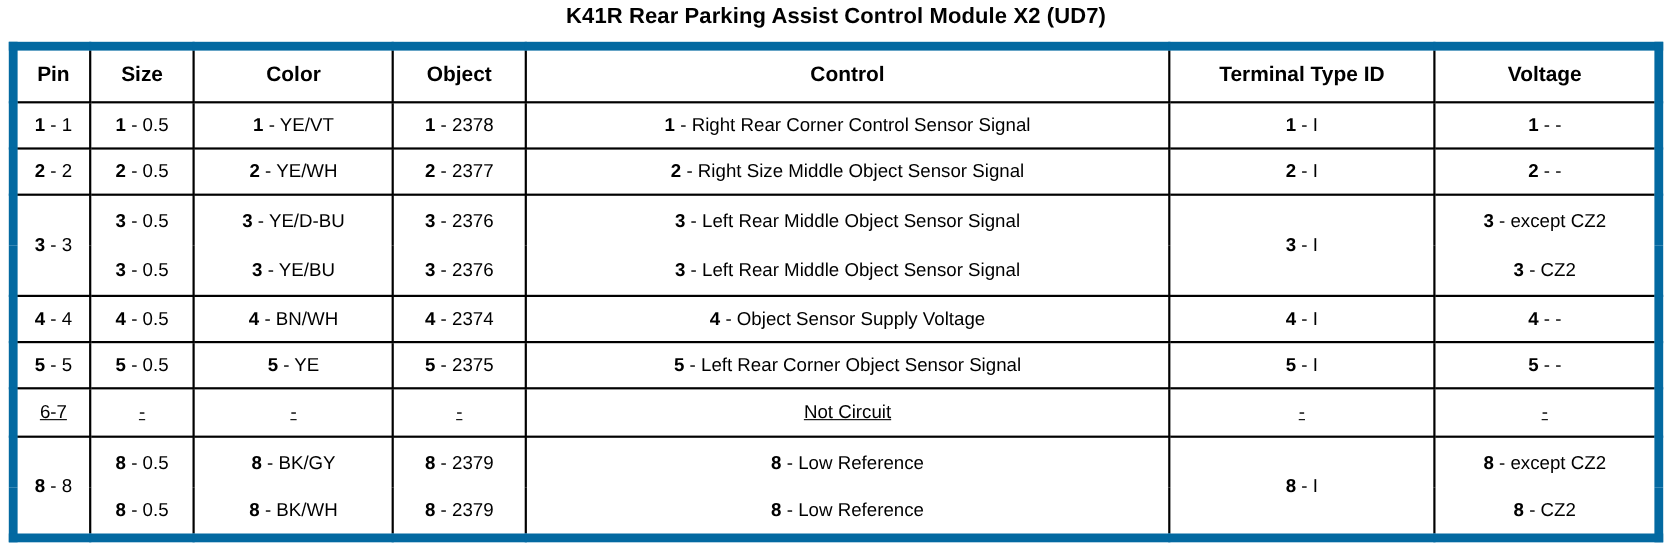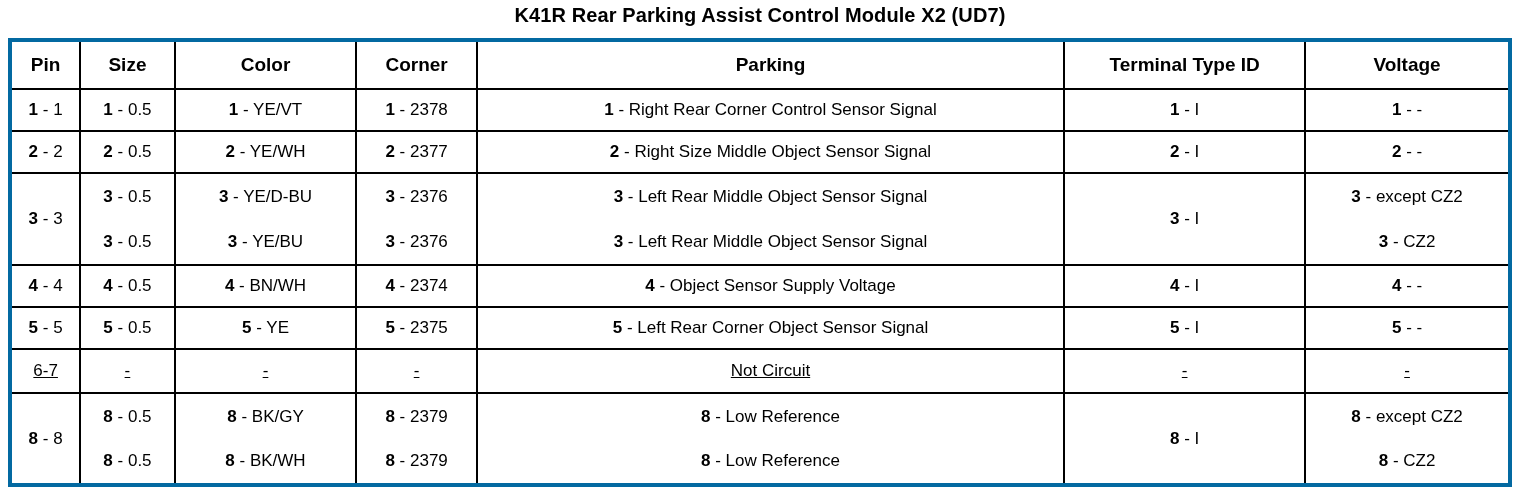--- a/index.html
+++ b/index.html
@@ -38,21 +38,21 @@
   }
 
   
   #wiring-table {
     position: absolute;
     top: 38px;
     left: 8px;
     width: 1504px;
     border-collapse: collapse;
     table-layout: fixed;
-    border: 4px solid #0369a1;
+    border: 8px solid #0369a1;
   }
   #wiring-table td, #wiring-table th {
     border: 2px solid #000;
     padding: 0;
     text-align: center;
     vertical-align: middle;
     font-size: 17px;
     font-weight: normal;
     color: #000;
     background: #fff;
@@ -119,22 +119,22 @@
       <col class="col-function">
         <col class="col-terminal">
         <col class="col-option">
     </colgroup>
 
     <thead>
       <tr>
         <th>Pin</th>
         <th>Size</th>
         <th>Color</th>
-        <th>Corner</th>
-        <th>Parking</th>
+        <th>Object</th>
+        <th>Control</th>
         <th>Terminal Type ID</th>
         <th>Voltage</th>
       </tr>
     </thead>
 
     <tbody>
 
       <tr class="r-single">
         <td>
             <span class="cell"><span class="idx">1</span><span class="sep"> - </span><span class="val">1</span></span>

